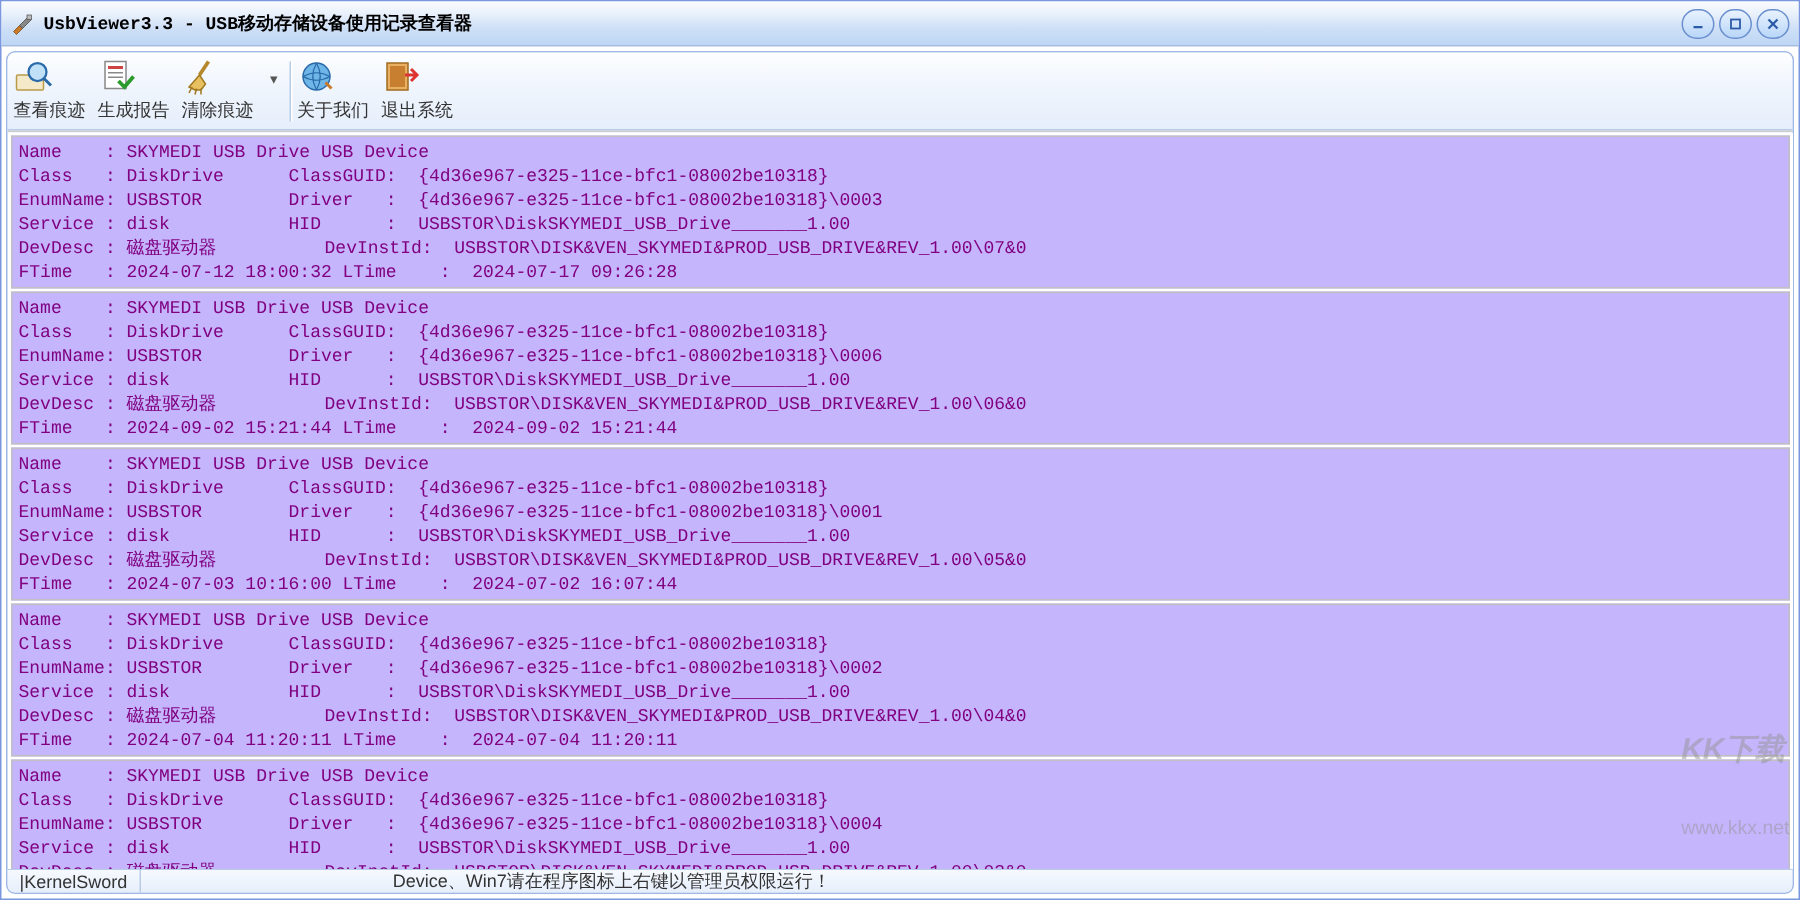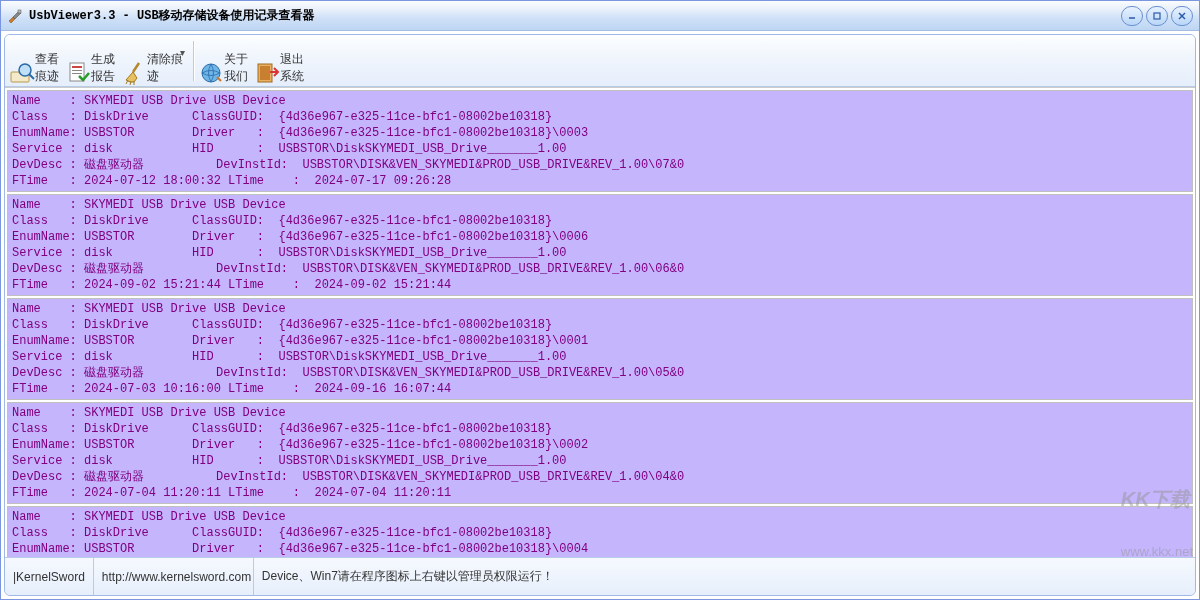--- a/index.html
+++ b/index.html
@@ -6,30 +6,30 @@
 body { font-family: "Microsoft YaHei", "SimSun", Arial, sans-serif; font-size: 12px; background: #d4d0c8; overflow: hidden; }
 .window { width: 1200px; height: 600px; background: #fff; border: 1px solid #7a96df; position: relative; display: flex; flex-direction: column; }
 .titlebar { height: 30px; background: linear-gradient(to bottom, #fafcfe 0%, #e8f0fb 30%, #cfe0f7 60%, #bdd6f4 100%); display: flex; align-items: center; padding: 0 6px; border-bottom: 1px solid #a7bde0; font-family: Liberation Mono, monospace; }
 .titlebar .icon { width: 16px; height: 16px; margin-right: 6px; display: flex; align-items: center; justify-content: center; }
 .titlebar .title { font-weight: bold; font-size: 12px; color: #000; flex: 1; }
 .wbtns { display: flex; gap: 3px; }
 .wbtn { width: 22px; height: 20px; border-radius: 10px; background: linear-gradient(to bottom, #e8f2fe, #b9d6f8); border: 1px solid #6a8fcf; display: flex; align-items: center; justify-content: center; cursor: pointer; font-size: 10px; color: #2b5aa7; }
 .wbtn.close { background: linear-gradient(to bottom, #e8f2fe, #b9d6f8); }
 .inner-frame { flex: 1; margin: 3px; border: 1px solid #9fb8e6; border-radius: 6px; background: linear-gradient(to bottom, #f4f8fe, #edf3fc); display: flex; flex-direction: column; overflow: hidden; }
 .toolbar { height: 52px; background: linear-gradient(to bottom, #fdfefe 0%, #f1f6fd 40%, #e5eefb 100%); border-bottom: 1px solid #b8cce8; display: flex; align-items: center; padding: 2px 4px; gap: 0; }
-.tbtn { display: flex; flex-direction: row; align-items: flex-end; justify-content: center; width: 56px; height: 48px; cursor: pointer; border-radius: 3px; position: relative; }
+.tbtn { display: flex; flex-direction: column; align-items: flex-start; justify-content: center; width: 56px; height: 48px; cursor: pointer; border-radius: 3px; position: relative; }
 .tbtn .ticon { height: 24px; display: flex; align-items: center; justify-content: center; font-size: 20px; }
 .tbtn .tlabel { font-size: 12px; color: #333; margin-top: 2px; }
 .tbtn.drop { width: 68px; }
 .tbtn.drop::after { content: "▾"; position: absolute; right: 4px; top: 10px; font-size: 10px; color: #555; }
 .tsep { width: 1px; height: 40px; background: #b8cce8; margin: 0 4px; box-shadow: 1px 0 0 #fff; }
 .content { flex: 1; overflow-y: scroll; background: #fff; border-top: 1px solid #ccc; }
 .record { border: 1px solid #c0c0c0; margin: 2px; padding: 2px 4px; background: #c4b5fd; font-family: "Courier New", "SimSun", monospace; font-size: 12px; line-height: 16px; color: #800080; }
 .record .row { white-space: pre; }
-.statusbar { height: 38px; background: linear-gradient(to bottom, #f6f9fe, #e6effc); border-top: 1px solid #b8cce8; display: flex; align-items: flex-end; font-size: 12px; color: #333; }
+.statusbar { height: 16px; background: linear-gradient(to bottom, #f6f9fe, #e6effc); border-top: 1px solid #b8cce8; display: flex; align-items: flex-start; font-size: 12px; color: #333; }
 .statusbar .pane { padding: 0 8px; border-right: 1px solid #b8cce8; height: 100%; display: flex; align-items: center; }
 .statusbar .pane2 { width: 160px; margin-top: 24px; }
 .watermark { position: absolute; right: 6px; bottom: 40px; color: rgba(150,150,150,0.5); font-size: 20px; font-weight: bold; font-style: italic; pointer-events: none; font-family: Arial; }
 .watermark small { display:block; font-size:13px; color: rgba(150,150,150,0.5); text-align:right; font-style:normal; font-weight:normal;margin-top:31px;}
 ::-webkit-scrollbar { width: 17px; }
 ::-webkit-scrollbar-track { background: #f0f0f0; border-left: 1px solid #ccc; }
 ::-webkit-scrollbar-thumb { background: linear-gradient(to right, #e8eefb, #c6d7f2); border: 1px solid #9fb8e6; border-radius: 2px; }
 ::-webkit-scrollbar-button { height: 17px; background: linear-gradient(to bottom, #f5f9fe, #d6e4f7); border: 1px solid #9fb8e6; }
 </style>
 </head>
@@ -142,21 +142,21 @@
           <div class="row">Service : disk           HID      :  USBSTOR\DiskSKYMEDI_USB_Drive_______1.00</div>
           <div class="row">DevDesc : 磁盘驱动器          DevInstId:  USBSTOR\DISK&amp;VEN_SKYMEDI&amp;PROD_USB_DRIVE&amp;REV_1.00\06&amp;0</div>
           <div class="row">FTime   : 2024-09-02 15:21:44 LTime    :  2024-09-02 15:21:44</div>
         </div>
         <div class="record">
           <div class="row">Name    : SKYMEDI USB Drive USB Device</div>
           <div class="row">Class   : DiskDrive      ClassGUID:  {4d36e967-e325-11ce-bfc1-08002be10318}</div>
           <div class="row">EnumName: USBSTOR        Driver   :  {4d36e967-e325-11ce-bfc1-08002be10318}\0001</div>
           <div class="row">Service : disk           HID      :  USBSTOR\DiskSKYMEDI_USB_Drive_______1.00</div>
           <div class="row">DevDesc : 磁盘驱动器          DevInstId:  USBSTOR\DISK&amp;VEN_SKYMEDI&amp;PROD_USB_DRIVE&amp;REV_1.00\05&amp;0</div>
-          <div class="row">FTime   : 2024-07-03 10:16:00 LTime    :  2024-09-16 16:07:44</div>
+          <div class="row">FTime   : 2024-07-03 10:16:00 LTime    :  2024-07-02 16:07:44</div>
         </div>
         <div class="record">
           <div class="row">Name    : SKYMEDI USB Drive USB Device</div>
           <div class="row">Class   : DiskDrive      ClassGUID:  {4d36e967-e325-11ce-bfc1-08002be10318}</div>
           <div class="row">EnumName: USBSTOR        Driver   :  {4d36e967-e325-11ce-bfc1-08002be10318}\0002</div>
           <div class="row">Service : disk           HID      :  USBSTOR\DiskSKYMEDI_USB_Drive_______1.00</div>
           <div class="row">DevDesc : 磁盘驱动器          DevInstId:  USBSTOR\DISK&amp;VEN_SKYMEDI&amp;PROD_USB_DRIVE&amp;REV_1.00\04&amp;0</div>
           <div class="row">FTime   : 2024-07-04 11:20:11 LTime    :  2024-07-04 11:20:11</div>
         </div>
         <div class="record">

